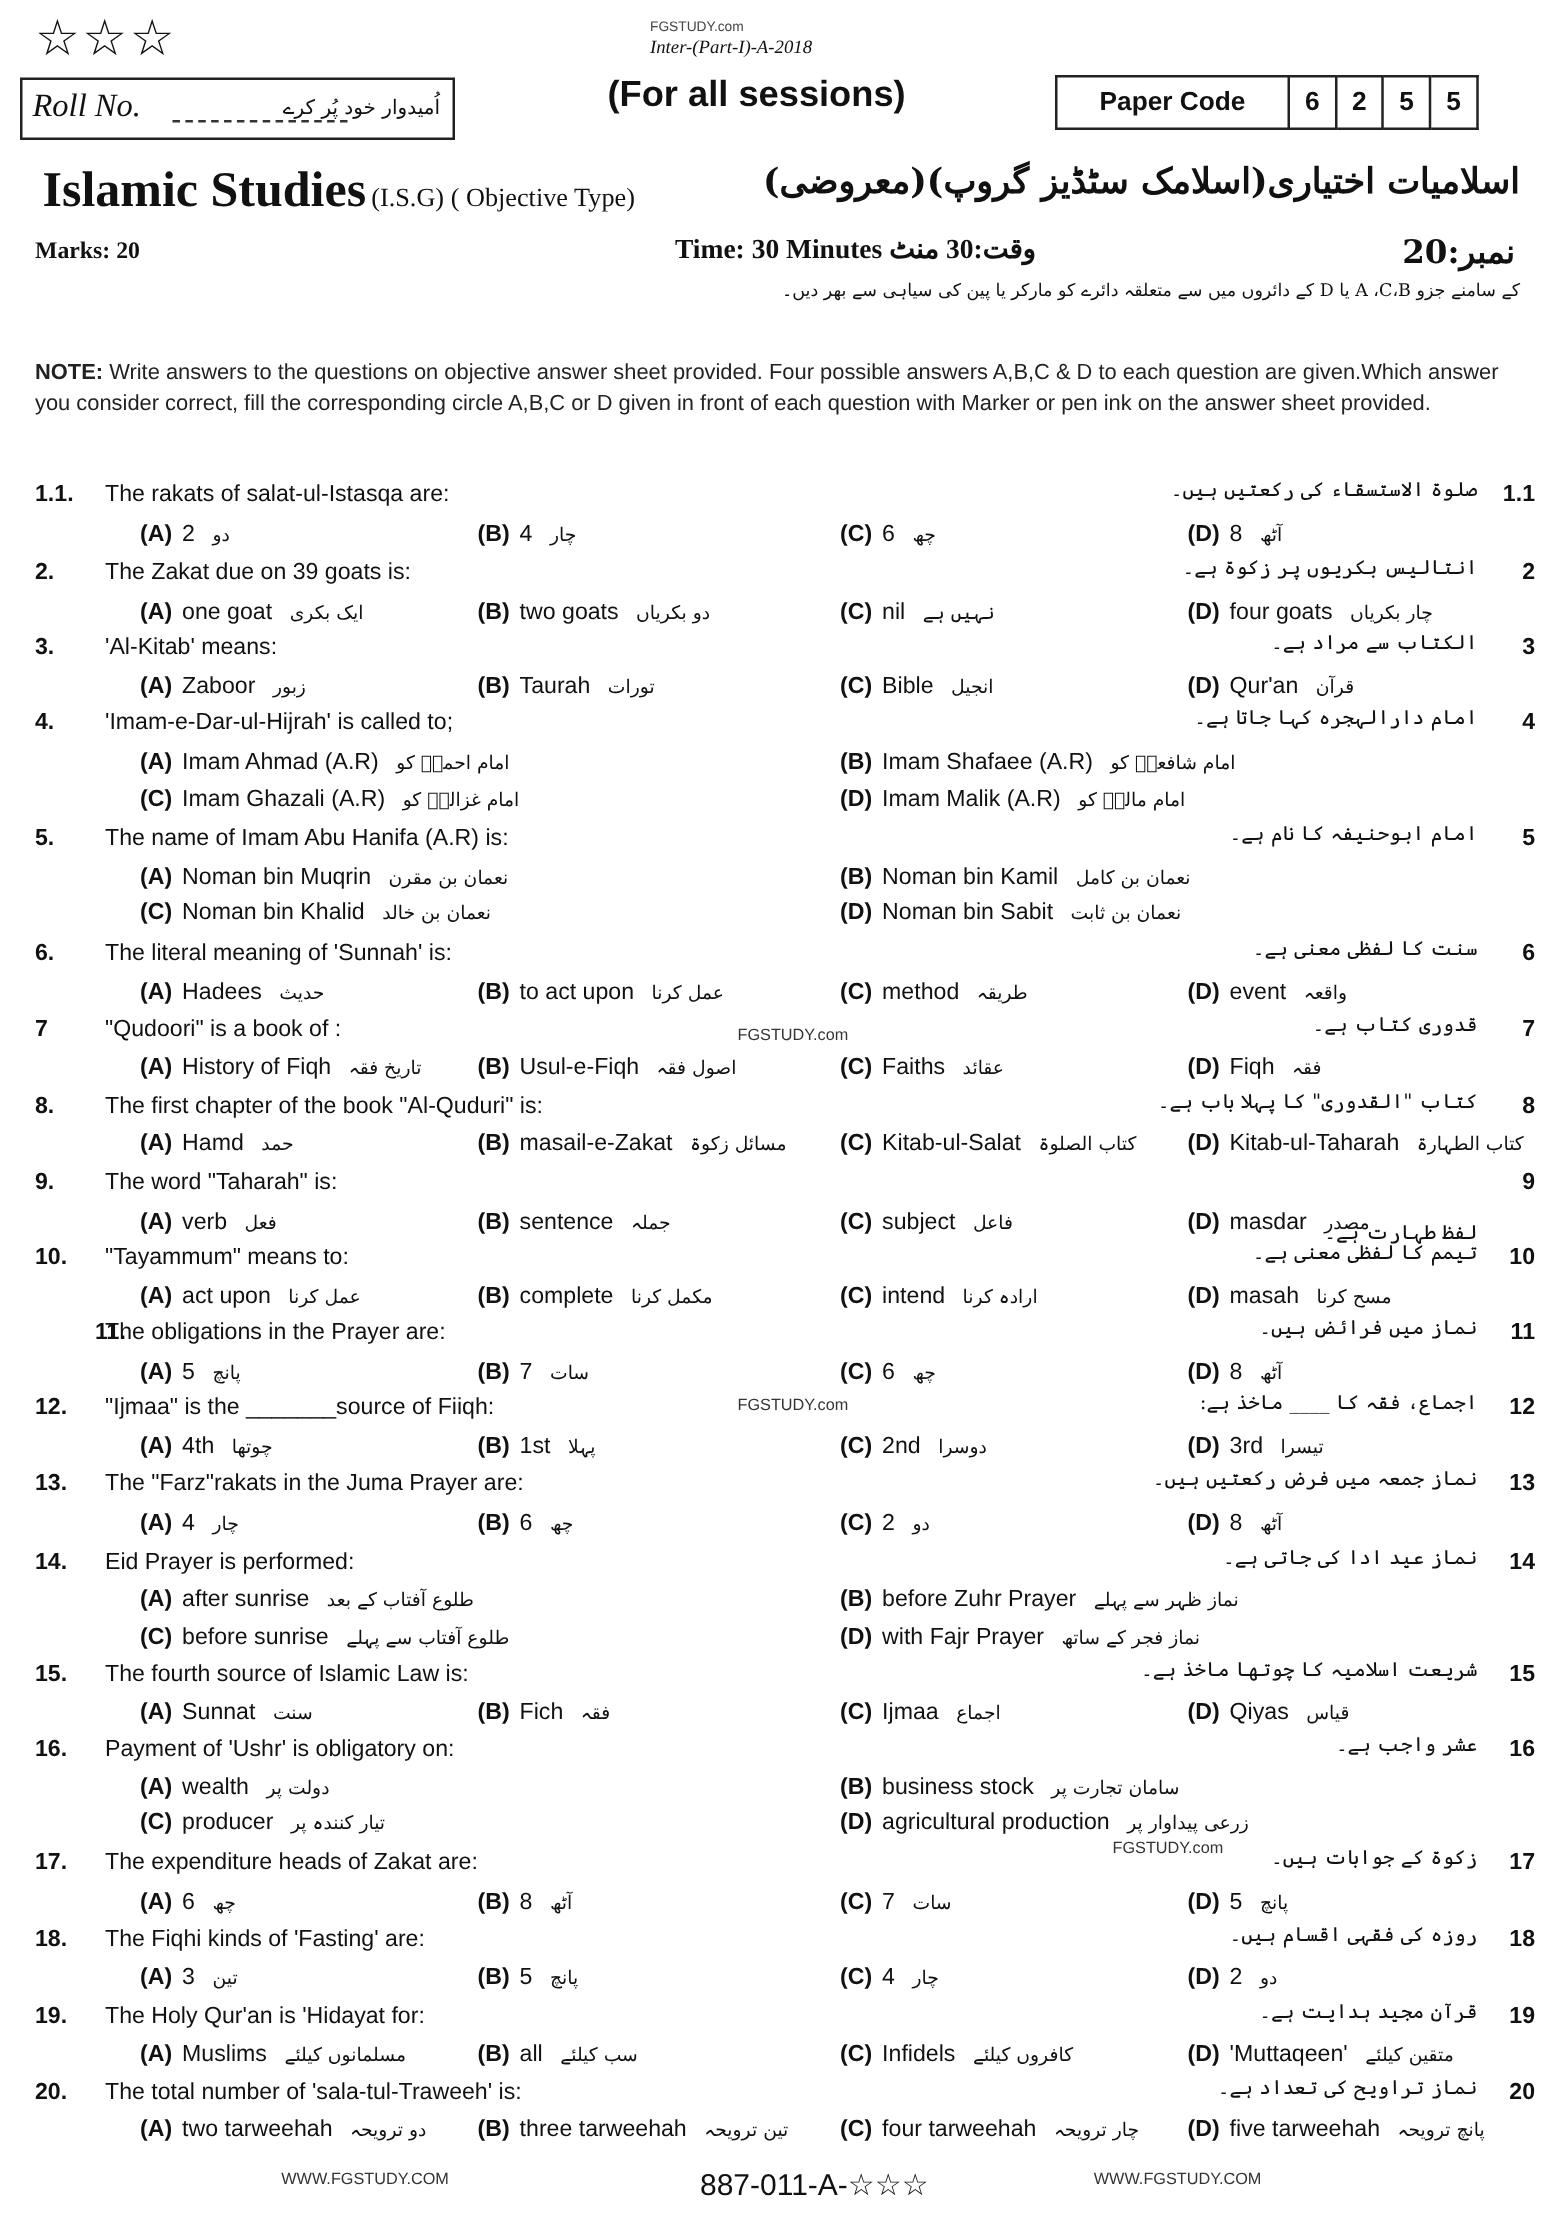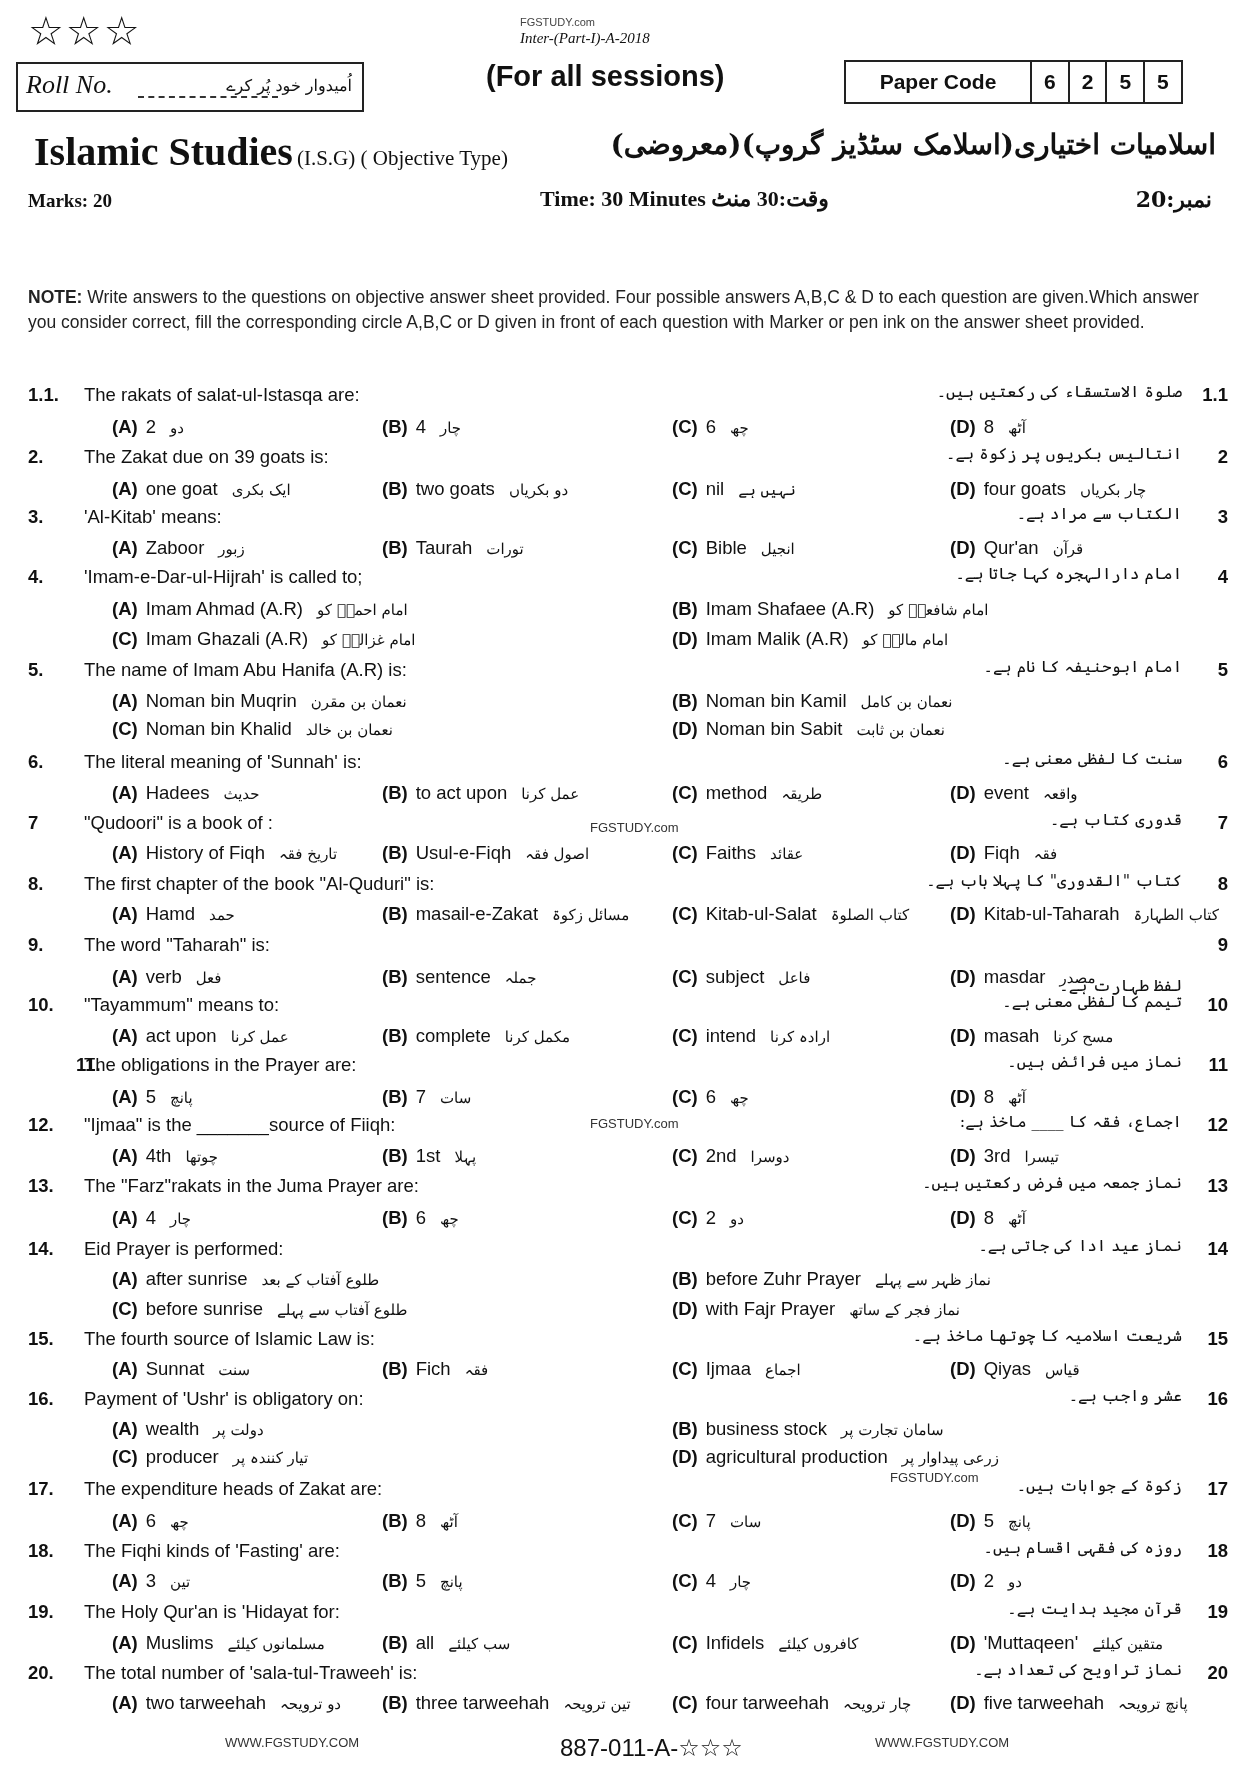--- a/index.html
+++ b/index.html
@@ -15,21 +15,21 @@
   .sessions { left:486px; top:60px; font-size:29px; font-weight:bold; }
   .code-table { left:844px; top:60px; border-collapse:collapse; }
   .code-table td { border:2px solid #222; height:40px; text-align:center; font-size:21px; font-weight:bold; padding:0 12px; }
   .code-table td.lbl { width:160px; }
   .title { left:34px; top:128px; font-family:"Liberation Serif", serif; }
   .title .big { font-size:40px; font-weight:bold; }
   .title .small { font-size:21px; }
   .urdu-title { right:34px; top:128px; font-size:28px; font-weight:bold; direction:rtl; font-family:"DejaVu Serif", serif; }
   .marks { left:28px; top:190px; font-size:19px; font-weight:bold; font-family:"Liberation Serif", serif; }
   .time { left:540px; top:186px; font-size:22px; font-weight:bold; font-family:"Liberation Serif", serif; }
-  .urdu-marks { right:38px; top:186px; font-size:22px; font-weight:bold; font-family:"DejaVu Serif", serif; }
+  .urdu-marks { right:38px; top:186px; font-size:26px; font-weight:bold; font-family:"DejaVu Serif", serif; }
   .urdu-note { right:34px; top:222px; width:1060px; font-size:14px; direction:rtl; line-height:22px; font-family:"DejaVu Serif", serif; }
   .note { left:28px; top:285px; width:1180px; font-size:17.5px; line-height:25px; color:#222; }
   .note b { font-weight:bold; }
   .q-num { position:absolute; font-size:18.5px; font-weight:bold; }
   .q-text { position:absolute; font-size:18.5px; }
   .q-urdu { position:absolute; font-size:16px; direction:rtl; font-family:"DejaVu Serif", serif; white-space:nowrap; }
   .q-urdu-num { position:absolute; font-size:18.5px; font-weight:bold; }
   .opt { position:absolute; font-size:18.5px; white-space:nowrap; }
   .opt .l { font-weight:bold; margin-right:8px; }
   .opt .u { font-family:"DejaVu Serif", serif; font-size:15px; margin-left:14px; }
@@ -70,20 +70,21 @@
   <span class="big">Islamic Studies</span>
   <span class="small">(I.S.G) ( Objective Type)</span>
 </div>
 <div class="abs urdu-title">اسلامیات اختیاری(اسلامک سٹڈیز گروپ)(معروضی)</div>
 
 <div class="abs marks">Marks: 20</div>
 <div class="abs time">Time: 30 Minutes وقت:30 منٹ</div>
 <div class="abs urdu-marks">نمبر:20</div>
 
 <div class="abs urdu-note">
+  <div>کے سامنے جزو A ،C،B یا D کے دائروں میں سے متعلقہ دائرے کو مارکر یا پین کی سیاہی سے بھر دیں۔</div>
 </div>
 <div class="abs note">
   <b>NOTE:</b>
   <span>Write answers to the questions on objective answer sheet provided. Four possible answers A,B,C &amp; D to each question are given.Which answer you consider correct, fill the corresponding circle A,B,C or D given in front of each question with Marker or pen ink on the answer sheet provided.</span>
 </div>
 
 <div id="questions">
     <div class="q-num" style="left: 28px; top: 384px;">1.1.</div>
     <div class="q-text" style="left: 84px; top: 384px;">The rakats of salat-ul-Istasqa are:</div>
     <div class="q-urdu" style="right: 68px; top: 382px;">صلوۃ الاستسقاء کی رکعتیں ہیں۔</div>

